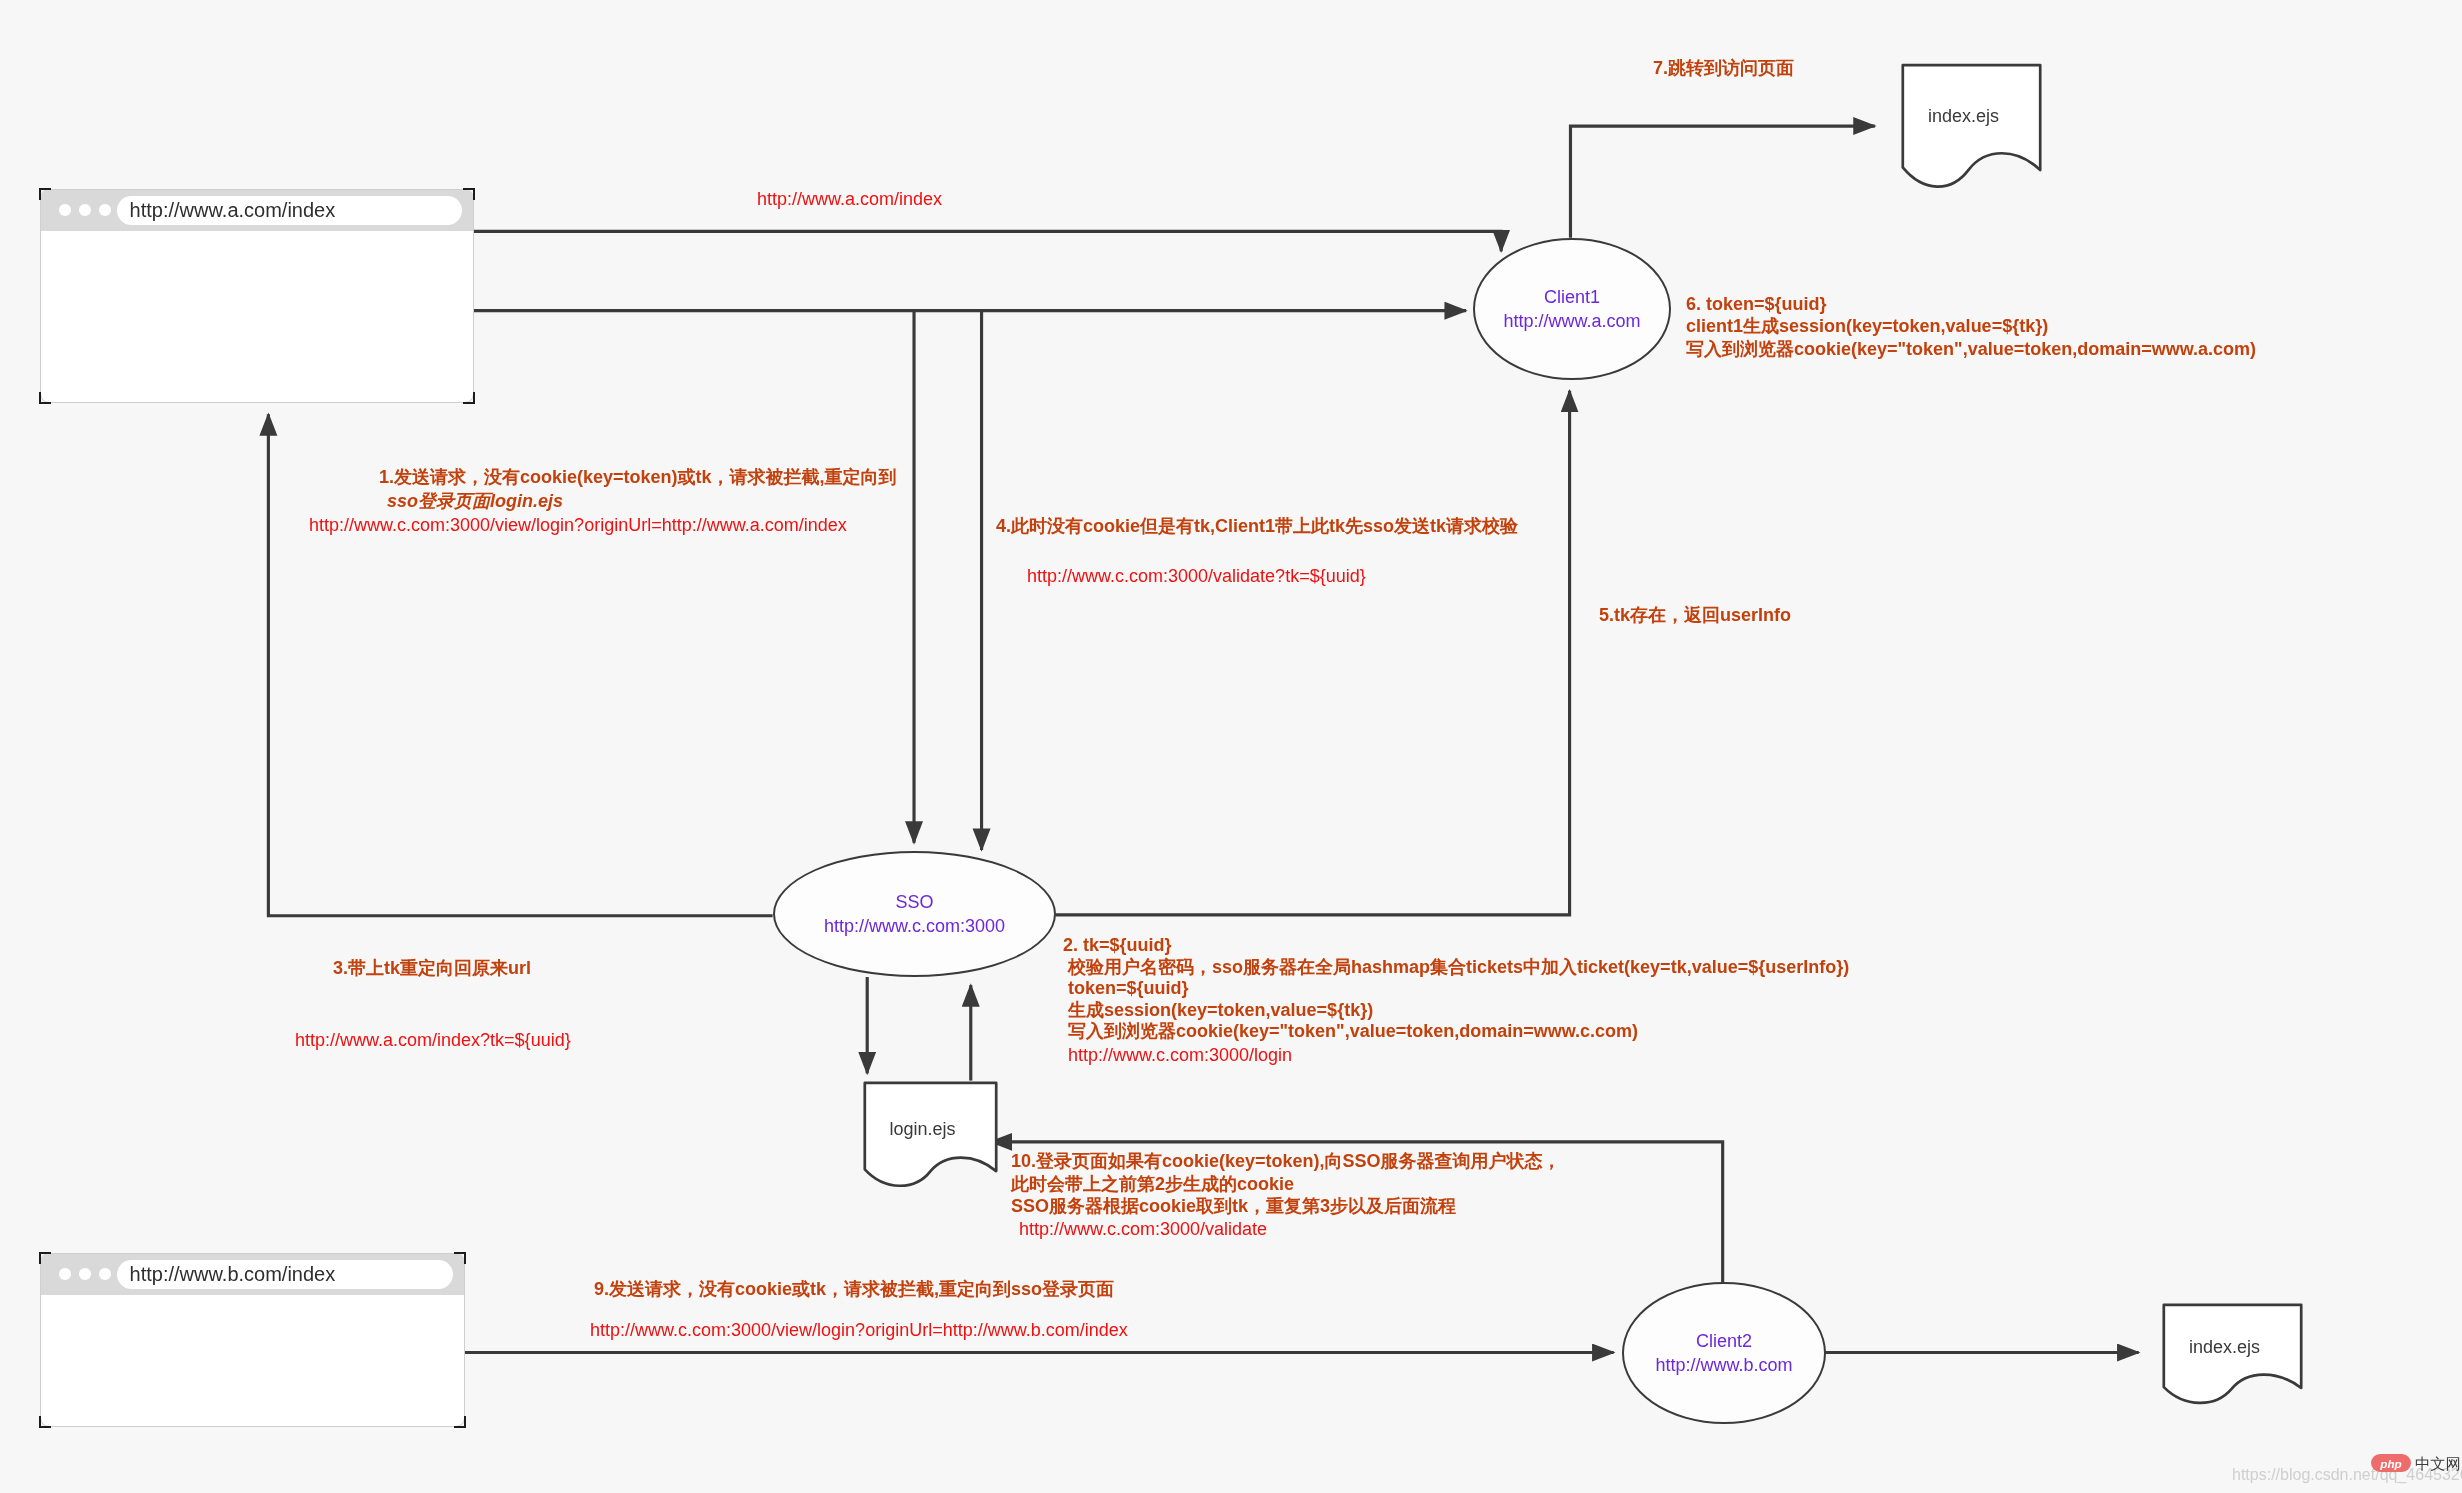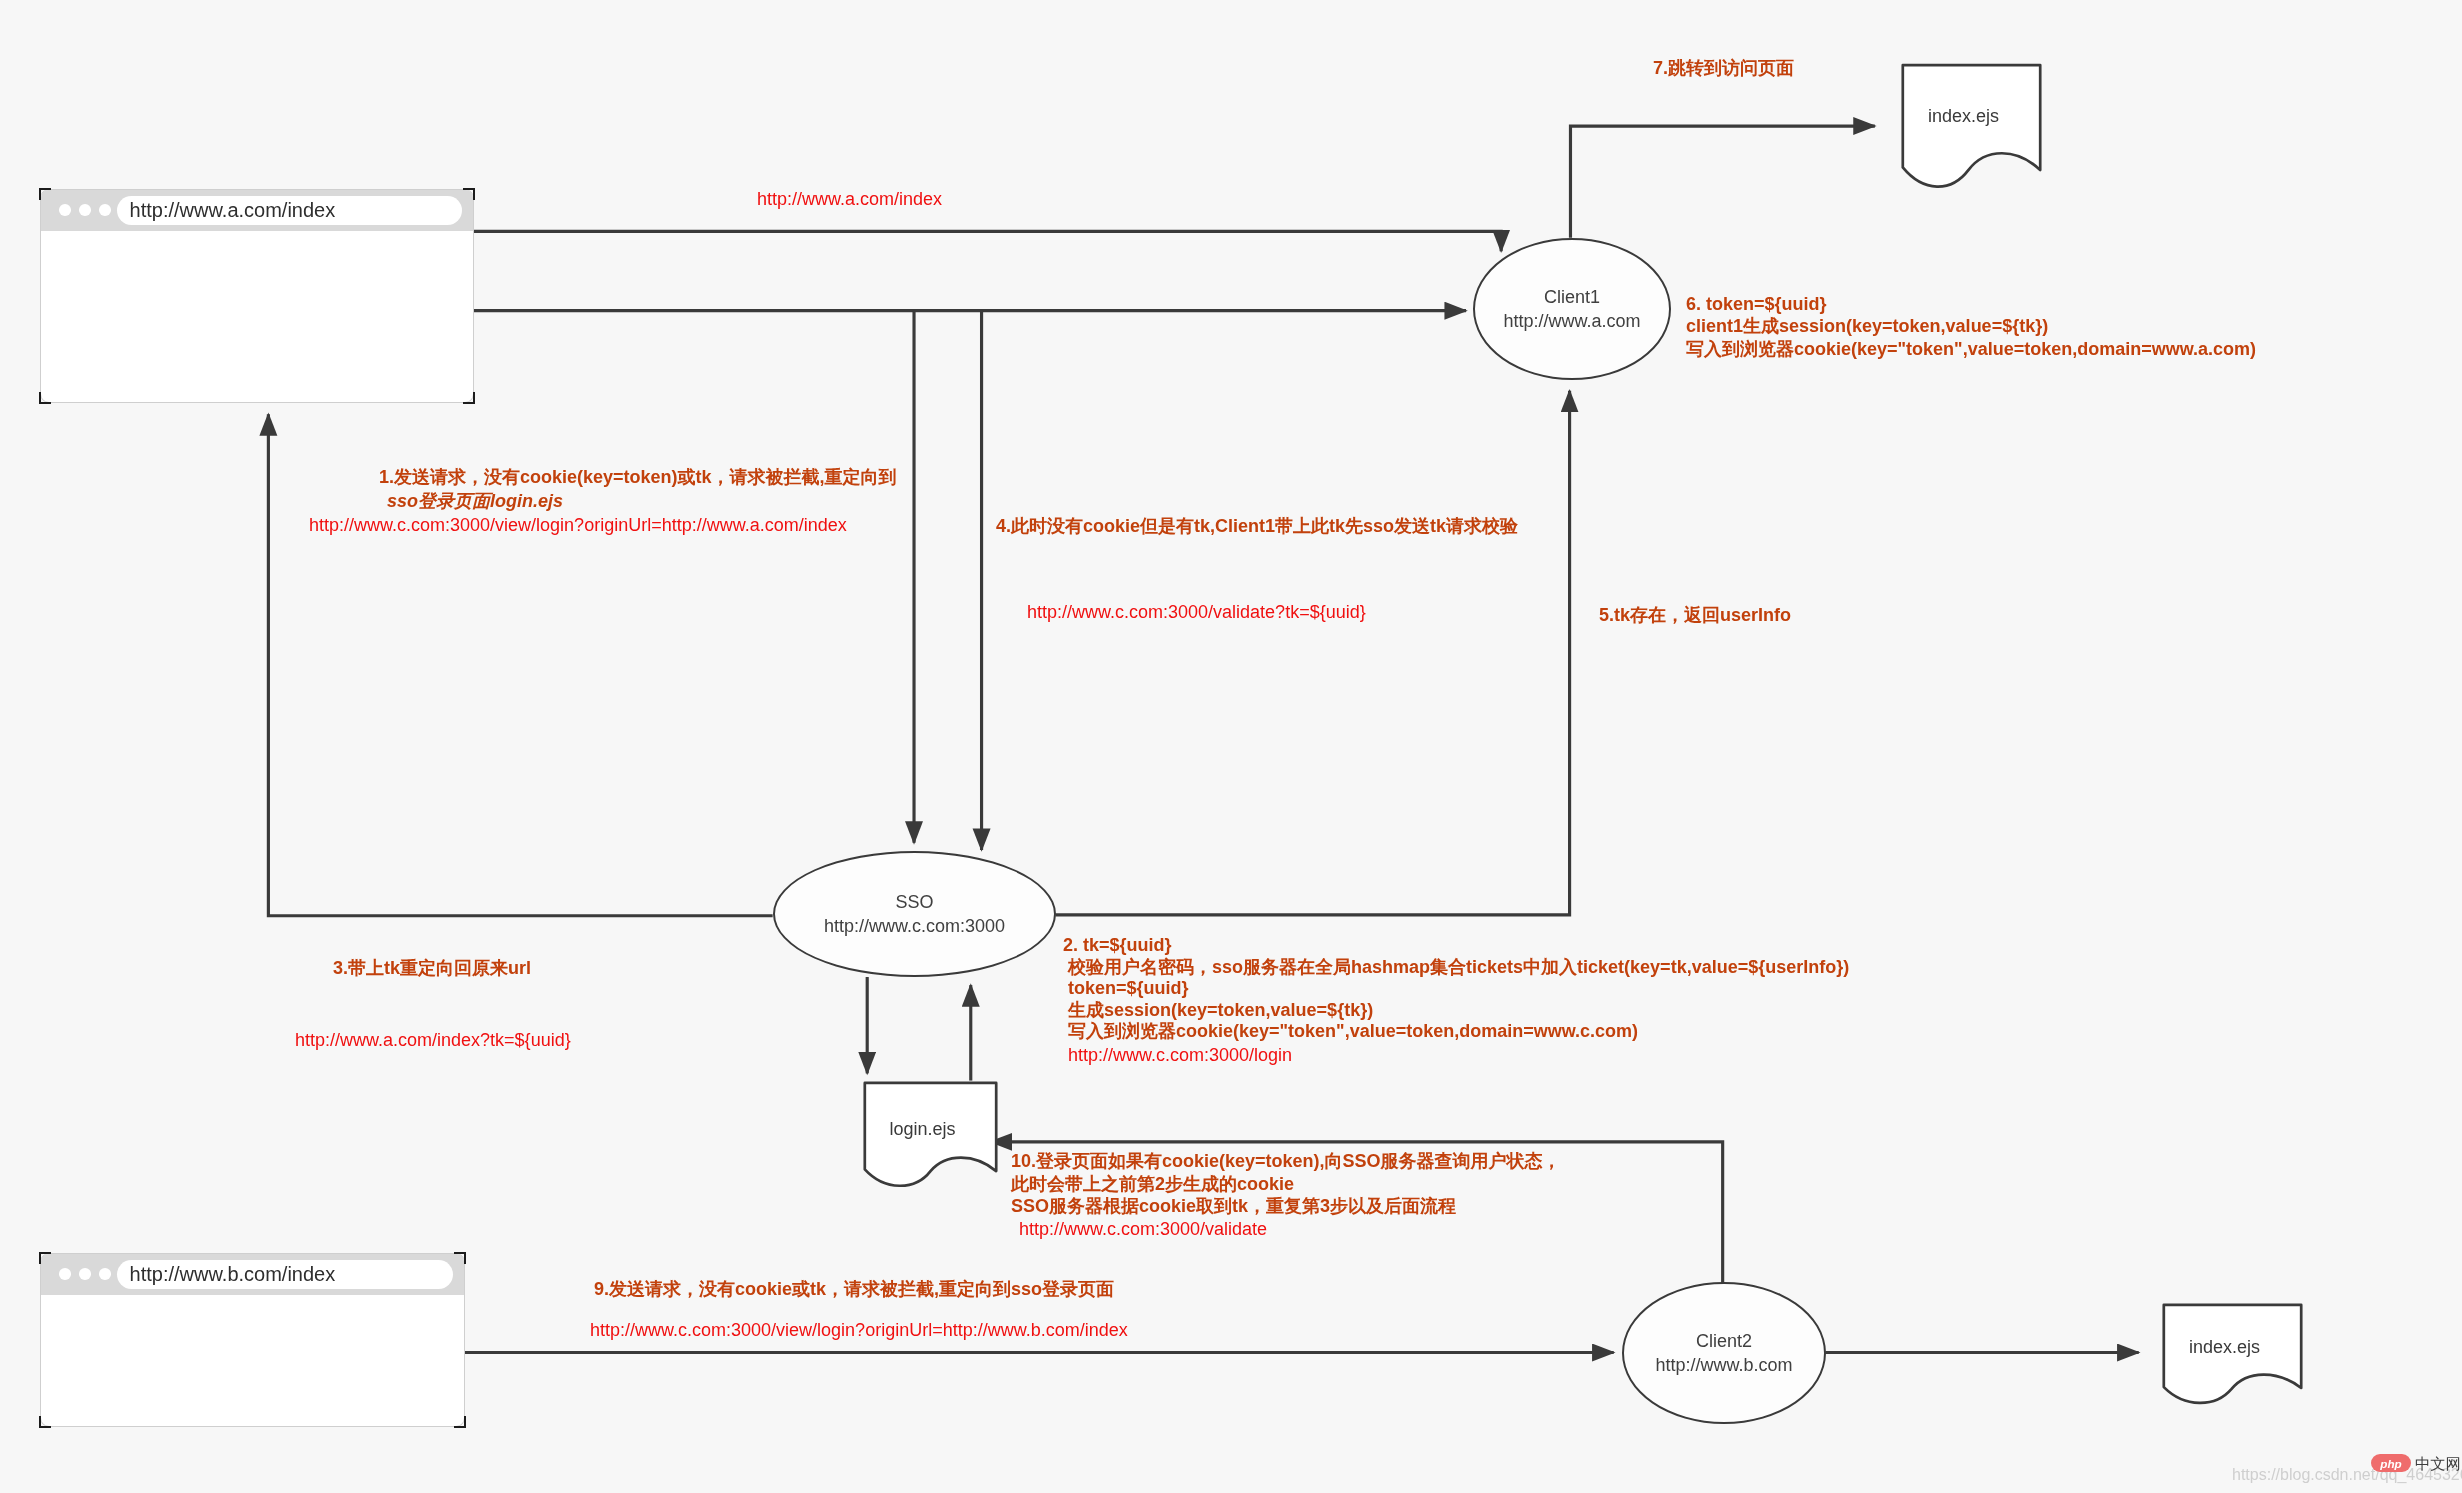--- a/index.html
+++ b/index.html
@@ -10,21 +10,21 @@
   .wires{position:absolute;left:0;top:0;pointer-events:none;}
   .wires path{stroke:#3a3a3a;stroke-width:3.5;fill:none;}
 
   
   .t{position:absolute;white-space:nowrap;font-size:18px;line-height:23.4px;font-weight:700;color:#c2410c;}
   .r{font-weight:400;color:#f01010;}
 
   
   .node{position:absolute;border:2.7px solid #3a3a3a;background:#fdfdfd;border-radius:50%;
         display:flex;flex-direction:column;align-items:center;justify-content:center;
-        color:#404040;font-size:18px;line-height:24px;box-sizing:border-box;}
+        color:#6d28d9;font-size:18px;line-height:24px;box-sizing:border-box;}
 
   
   .doc{position:absolute;padding-left:16px;}
   .doc svg{display:block;}
   .doc .lbl{position:absolute;left:0;width:100%;text-align:center;color:#3a3a3a;font-size:18px;}
 
   
   .bw{position:absolute;background:#fff;border:1.8px solid #cfcfcf;border-radius:9px;box-sizing:border-box;}
   .bw .hd{position:absolute;left:0;right:0;top:0;height:41px;background:#d9d9d9;border-radius:7.2px 7.2px 0 0;}
   .dot{position:absolute;width:11.7px;height:11.7px;border-radius:50%;background:#fff;top:14.4px;}
@@ -135,21 +135,21 @@
 
   <div class="t" style="left:1686px;top:293px;">6.  token=${uuid}</div>
   <div class="t" style="left:1686px;top:315px;">client1生成session(key=token,value=${tk})</div>
   <div class="t" style="left:1686px;top:338px;">写入到浏览器cookie(key="token",value=token,domain=www.a.com)</div>
 
   <div class="t" style="left:379px;top:466px;">1.发送请求，没有cookie(key=token)或tk，请求被拦截,重定向到</div>
   <div class="t" style="left:387px;top:490px;font-style:italic;">sso登录页面login.ejs</div>
   <div class="t r" style="left:309px;top:514px;">http://www.c.com:3000/view/login?originUrl=http://www.a.com/index</div>
 
   <div class="t" style="left:996px;top:515px;">4.此时没有cookie但是有tk,Client1带上此tk先sso发送tk请求校验</div>
-  <div class="t r" style="left:1027px;top:565px;margin-top:36px;">http://www.c.com:3000/validate?tk=${uuid}</div>
+  <div class="t r" style="left:1027px;top:565px;">http://www.c.com:3000/validate?tk=${uuid}</div>
 
   <div class="t" style="left:1599px;top:604px;text-align:center;">5.tk存在，返回userInfo</div>
 
   <div class="t" style="left:333px;top:957px;">3.带上tk重定向回原来url</div>
   <div class="t r" style="left:295px;top:1017px;margin-top:12px;">http://www.a.com/index?tk=${uuid}</div>
 
   <div class="t" style="left:1063px;top:934px;">2. tk=${uuid}</div>
   <div class="t" style="left:1068px;top:956px;">校验用户名密码，sso服务器在全局hashmap集合tickets中加入ticket(key=tk,value=${userInfo})</div>
   <div class="t" style="left:1068px;top:977px;">token=${uuid}</div>
   <div class="t" style="left:1068px;top:999px;">生成session(key=token,value=${tk})</div>

